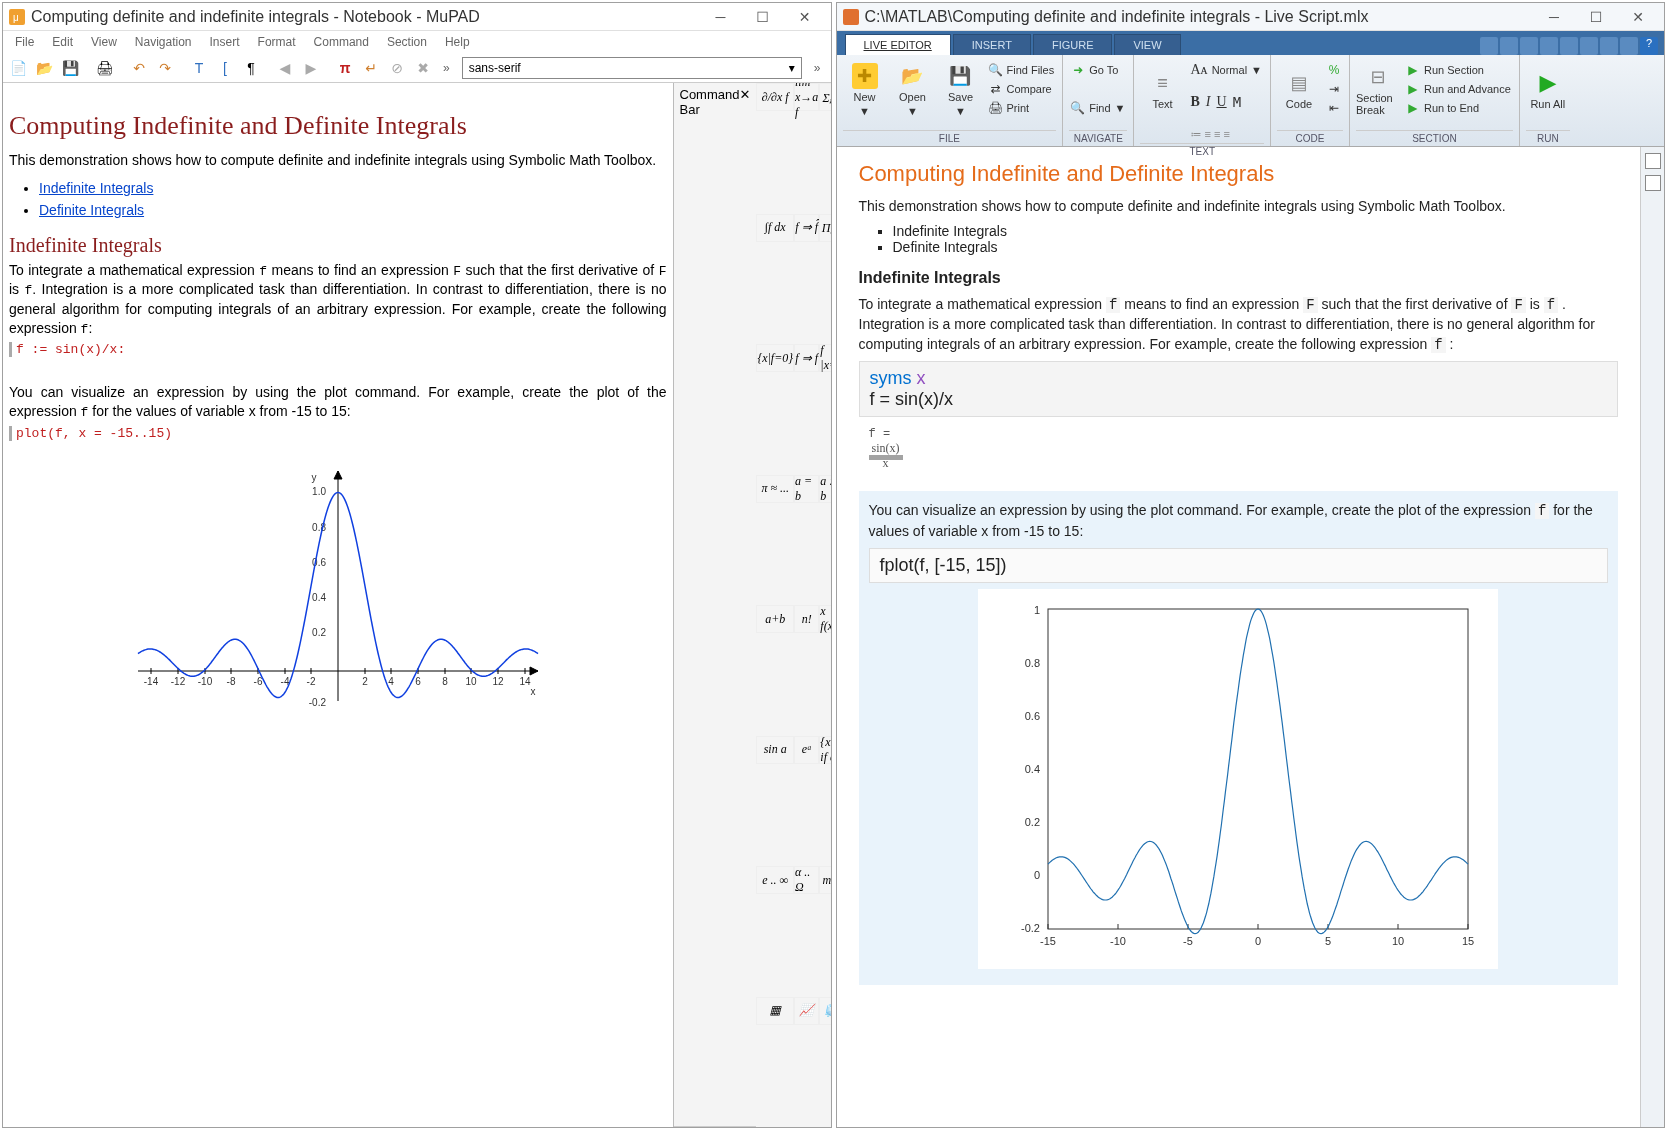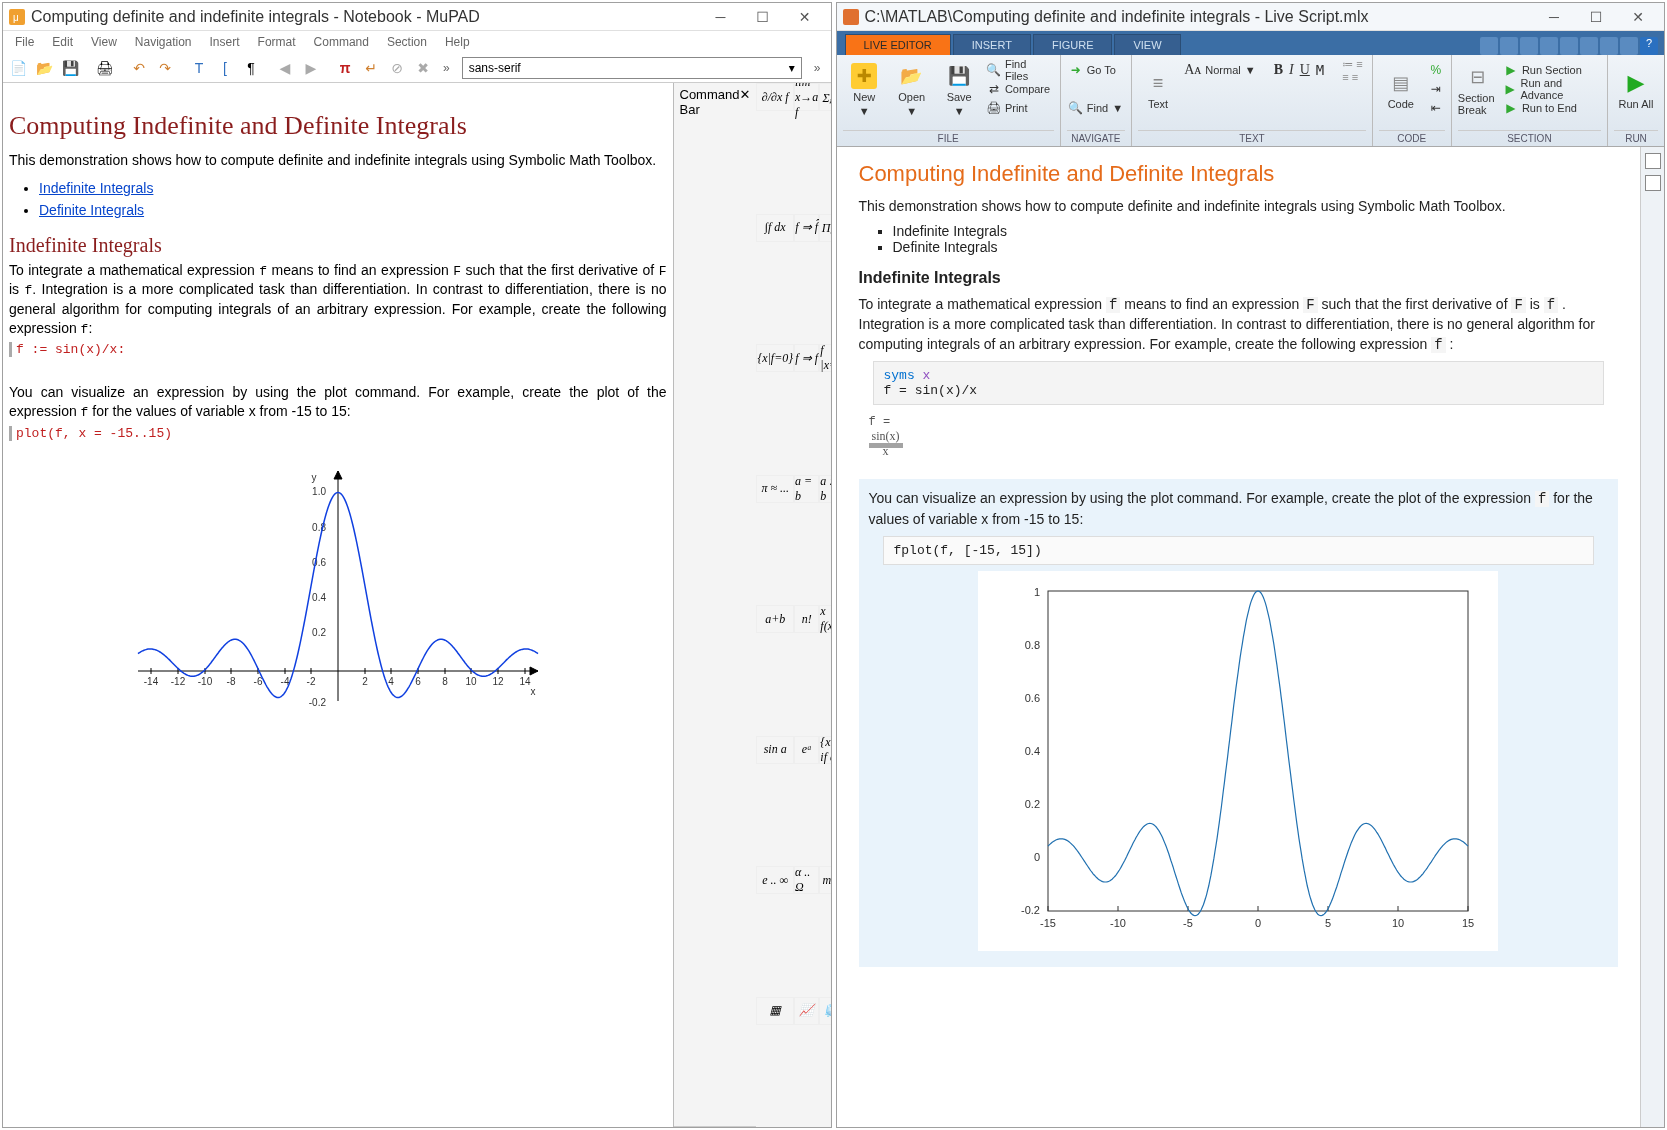--- a/index.html
+++ b/index.html
@@ -32,37 +32,37 @@
 .cmdbar-head { padding: 4px 6px; font-size: 13px; display: flex; justify-content: space-between; border-bottom: 1px solid #ccc; }
 .cmdgrid { display: grid; grid-template-columns: repeat(3, 1fr); gap: 0; }
 .cmdcell { height: 28px; display: flex; align-items: center; justify-content: center; font-family: serif; font-style: italic; font-size: 12px; border: 1px solid #eee; }
 .cmdlink { padding: 8px 10px; font-size: 14px; color: #333; }
 
 
 .matlab-tabs { height: 24px; background: #3b6ea5; display: flex; align-items: flex-end; padding-left: 8px; }
 .matlab-tabs .quickbar { margin-left: auto; display: flex; gap: 2px; padding-right: 6px; }
 .matlab-tabs .quickbar .qb { width: 18px; height: 18px; background: #5a8bc0; border-radius: 2px; }
 .mtab { padding: 4px 18px; font-size: 11px; color: #cfe0f0; background: #365f90; border: 1px solid #2a4d75; border-bottom: none; margin-right: 2px; }
-.mtab.active { background: #f97316; color: #2a2a2a; }
+.mtab.active { background: #ffffff; color: #2a2a2a; text-decoration: underline; }
 .ribbon { height: 92px; background: linear-gradient(#f0f4f8, #dce5ee); border-bottom: 1px solid #aaa; display: flex; }
 .rgroup { border-right: 1px solid #bbb; display: flex; flex-direction: column; padding: 2px 6px 0; }
 .rgroup .rbody { flex: 1; display: flex; align-items: flex-start; gap: 4px; padding-top: 2px; }
 .rgroup .rlabel { text-align: center; font-size: 10px; color: #556; padding: 2px 0; border-top: 1px solid #ccc; }
 .rbtn-big { display: flex; flex-direction: column; align-items: center; justify-content: center; width: 44px; height: 62px; font-size: 11px; color: #333; gap: 2px; }
 .rbtn-big .ricon { width: 26px; height: 26px; border-radius: 3px; display: flex; align-items: center; justify-content: center; font-size: 18px; }
 .rbtn-sm { display: flex; align-items: center; gap: 4px; font-size: 11px; color: #333; height: 18px; padding: 0 2px; }
 .rbtn-sm .si { width: 14px; height: 14px; display: flex; align-items: center; justify-content: center; font-size: 12px; }
 .matlab-body { flex: 1; display: flex; overflow: hidden; }
 .matlab-doc { flex: 1; padding: 14px 22px; overflow-y: auto; font-size: 14px; color: #222; }
 .matlab-doc h1 { color: #e56b1a; font-weight: normal; font-size: 22px; margin-bottom: 10px; }
 .matlab-doc h2 { font-size: 16px; font-weight: bold; margin: 14px 0 8px; }
 .matlab-doc p { line-height: 1.4; margin-bottom: 6px; }
 .matlab-doc ul { margin: 6px 0 10px 34px; list-style: square; }
 .matlab-doc code.inline { font-family: "Courier New", monospace; background: #f5f5f5; padding: 0 3px; }
-.codebox { background: #f4f4f4; border: 1px solid #ddd; padding: 6px 10px; font-family: Liberation Mono, monospace; font-size: 13px; margin: 6px 14px; }
+.codebox { background: #f4f4f4; border: 1px solid #ddd; padding: 6px 10px; font-family: Liberation Sans, sans-serif; font-size: 18px; margin: 6px 0; }
 .codebox .kw { color: #0070d0; }
 .outbox { padding: 4px 10px 10px; font-family: "Courier New", monospace; font-size: 12px; color: #555; }
 .frac { display: inline-block; text-align: center; vertical-align: middle; font-family: serif; }
 .frac .num { border-bottom: 5px solid #a3a3a3; padding: 0 3px; }
 .frac .den { padding: 0 3px; }
 .livesec { background: #e9f3fb; padding: 10px; margin-top: 10px; }
 .sidepanel { width: 24px; background: #eef2f6; border-left: 1px solid #ccc; display: flex; flex-direction: column; align-items: center; padding-top: 6px; gap: 6px; }
 .sidepanel .sp { width: 16px; height: 16px; border: 1px solid #888; background: #fff; }
 
 .plot { display: block; margin: 6px auto; }
@@ -310,21 +310,21 @@
         </div>
       </div>
       <div class="rlabel">NAVIGATE</div>
     </div>
     <div class="rgroup">
       <div class="rbody">
         <div class="rbtn-big">
               <div class="ricon" style="color:#888">≡</div>
               <span>Text</span>
             </div>
-        <div style="display:flex;flex-direction:row;gap:14px;padding-top:2px">
+        <div style="display:flex;flex-direction:column;gap:14px;padding-top:2px">
           <div class="rbtn-sm"><span style="font-family:serif;font-size:14px">Aᴀ</span> <span>Normal</span> ▼</div>
           <div class="rbtn-sm" style="font-family:serif;font-size:14px;gap:6px">
                 <b>B</b> 
                 <i>I</i> 
                 <u>U</u> 
                 <span style="font-family:monospace">M</span>
               </div>
           <div class="rbtn-sm" style="gap:4px;color:#888">≔ ≡ ≡ ≡</div>
         </div>
       </div>

